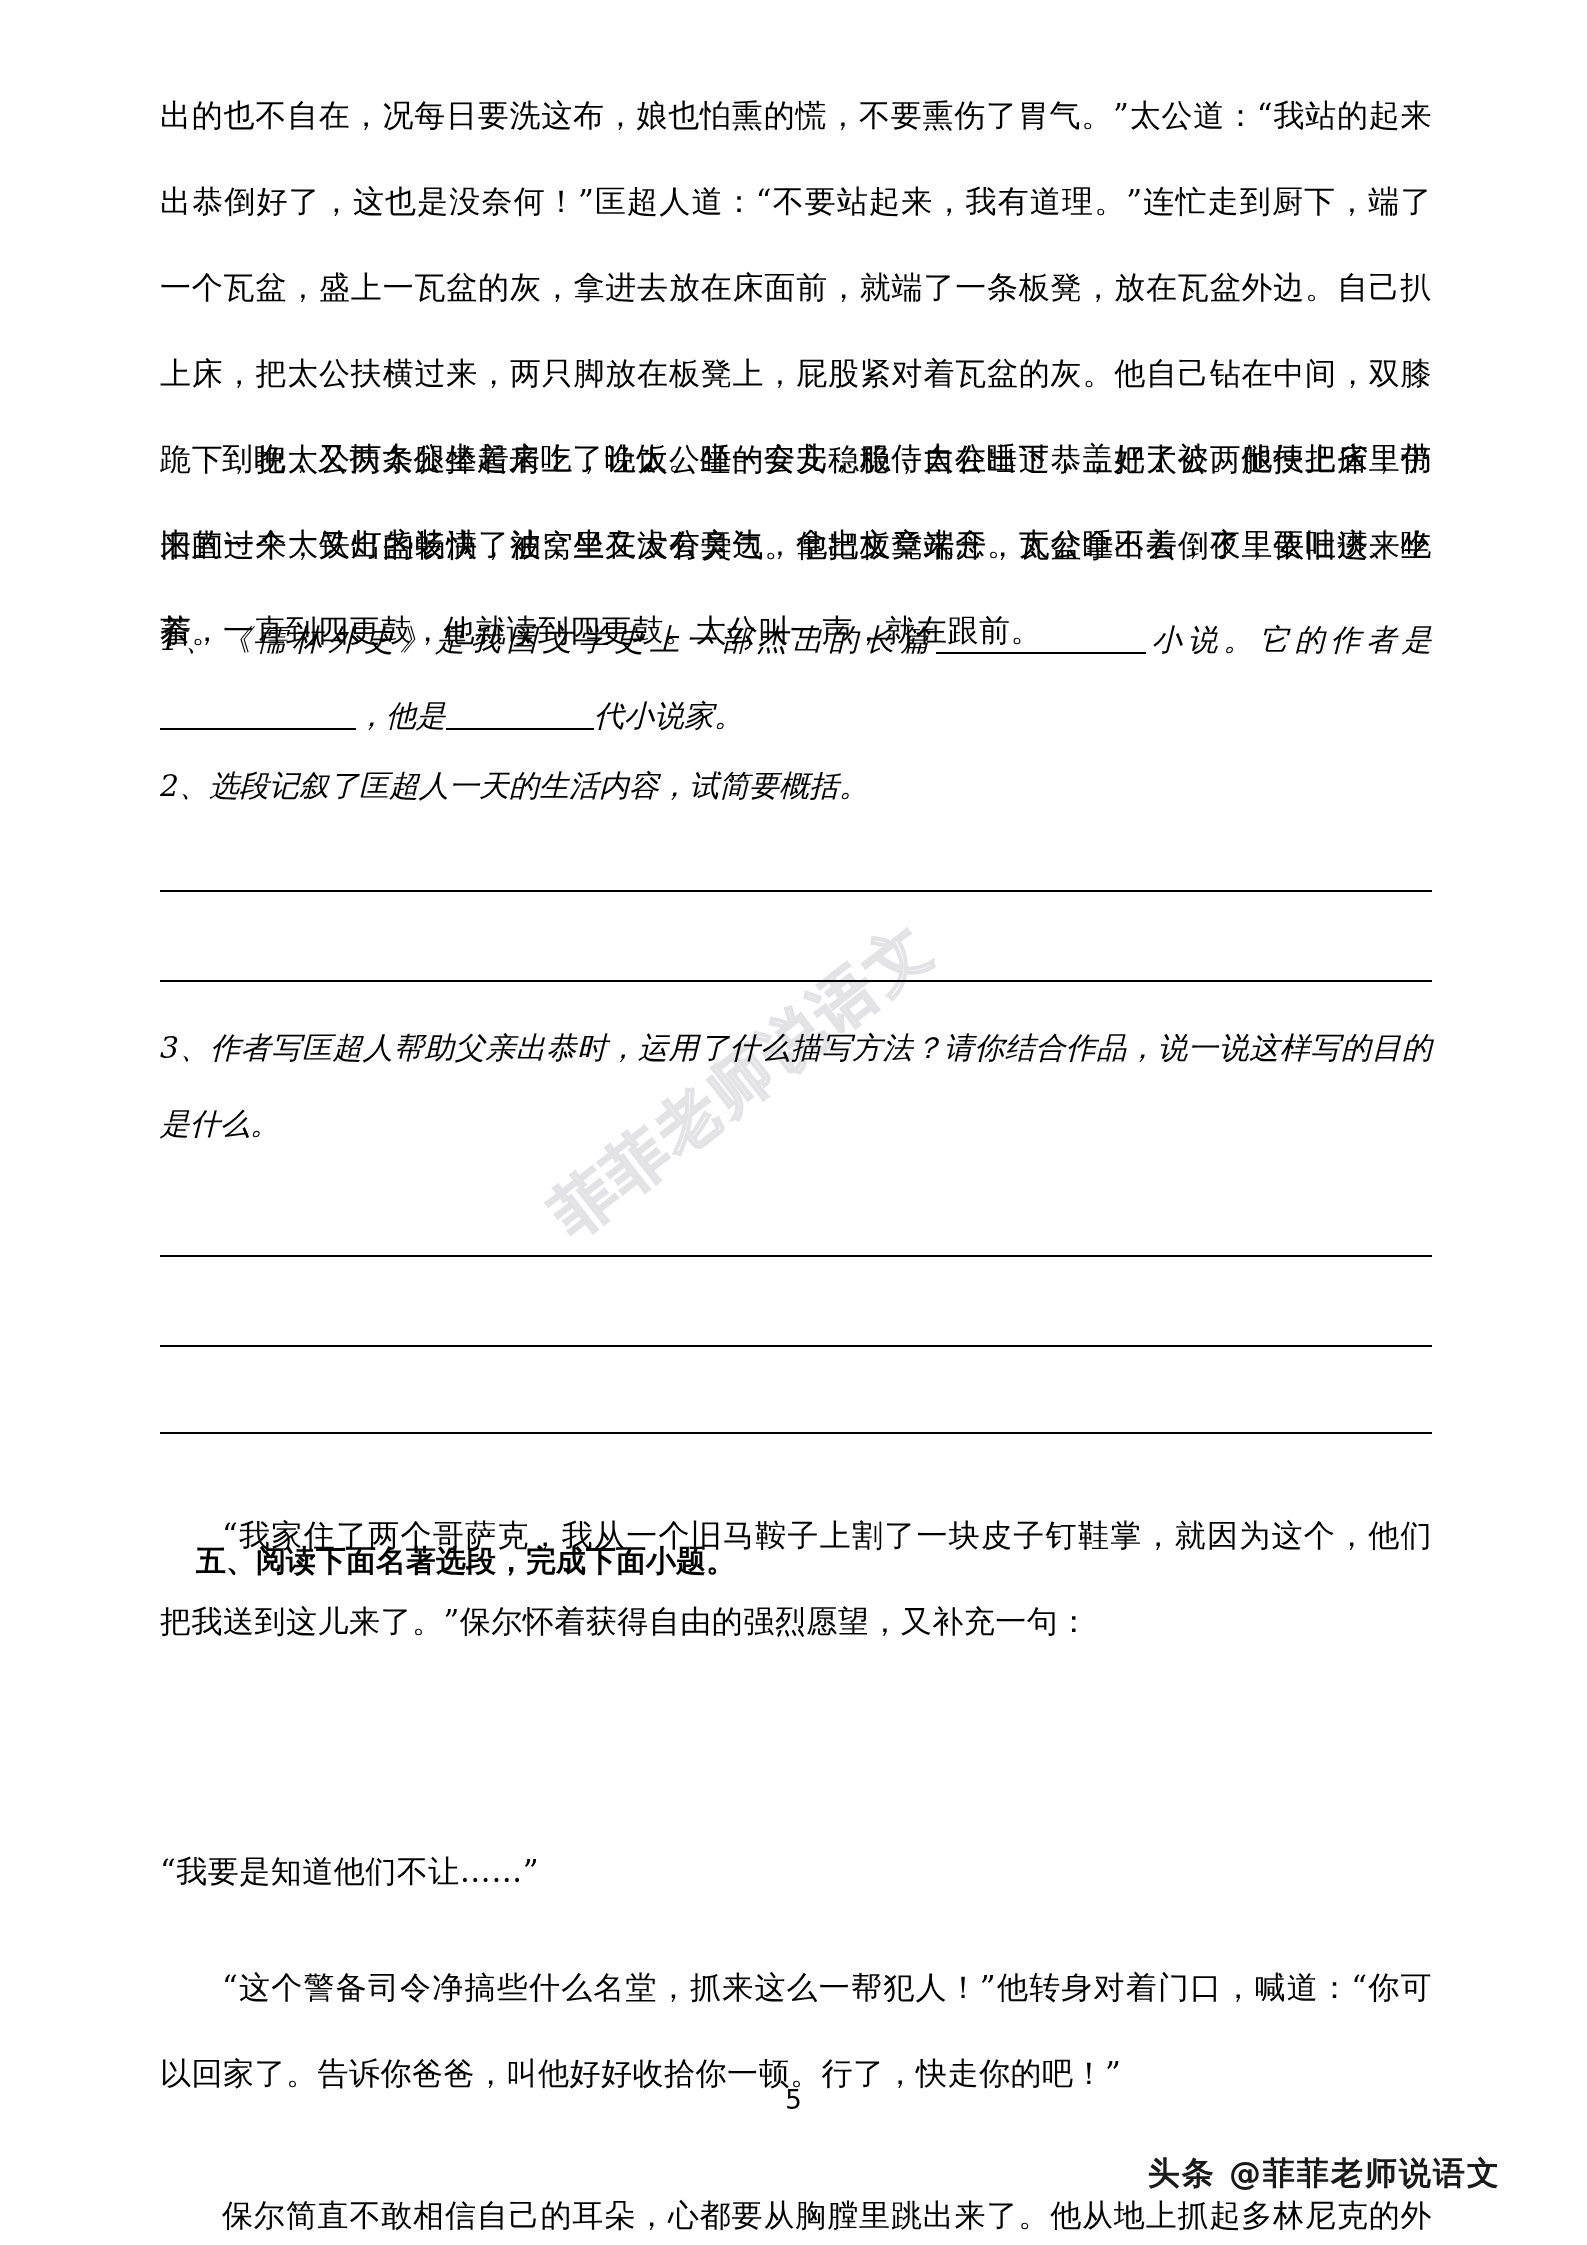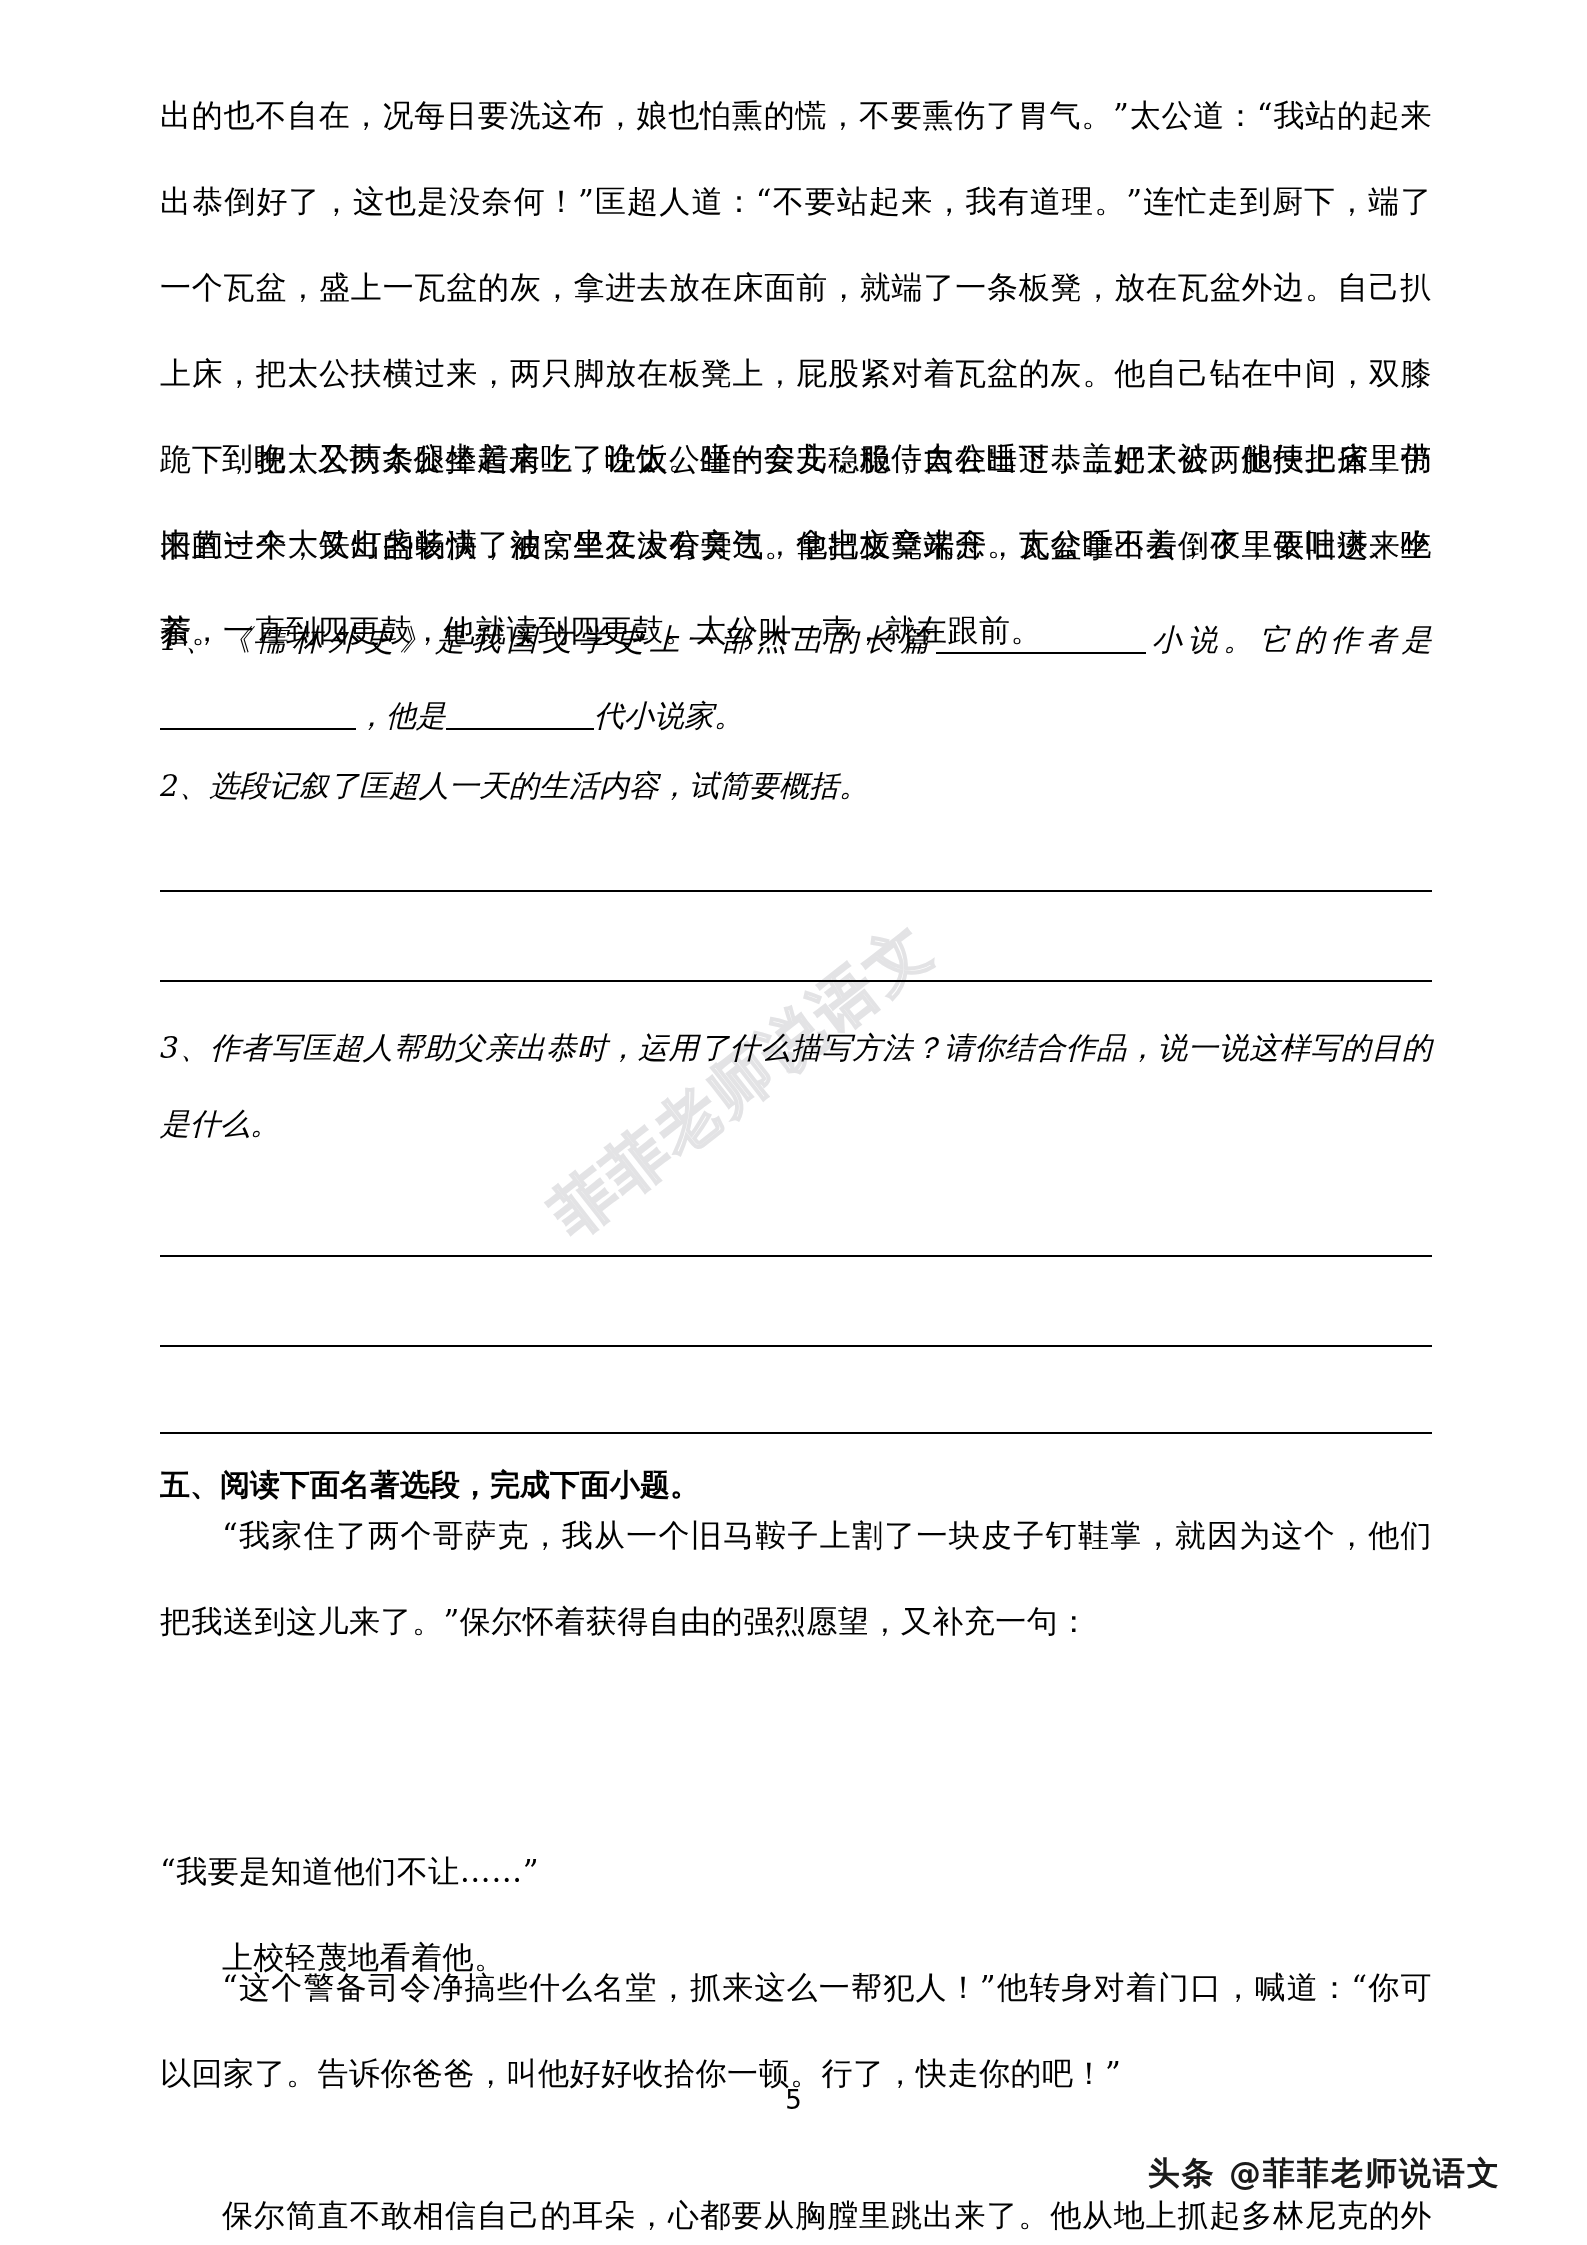--- a/index.html
+++ b/index.html
@@ -161,35 +161,32 @@
     <div class="row ans-line" style="top:890px;"></div>
     <div class="row ans-line" style="top:980px;"></div>
 
     <div class="row" style="top:1010px;">
       <p class="qline"><span>3、</span><span>作者写匡超人帮助父亲出恭时，运用了什么描写方法？请你结合作品，说一说这样写的目的是什么。</span></p>
     </div>
     <div class="row ans-line" style="top:1255px;"></div>
     <div class="row ans-line" style="top:1345px;"></div>
     <div class="row ans-line" style="top:1432px;"></div>
 
-    <div class="row" style="top:1448px;">
+    <div class="row" style="top:1524px;margin-left:36px;">
       <p class="sec-head">五、阅读下面名著选段，完成下面小题。</p>
     </div>
 
     <div class="row" style="top:1492px;">
       <p class="para indent">“我家住了两个哥萨克，我从一个旧马鞍子上割了一块皮子钉鞋掌，就因为这个，他们把我送到这儿来了。”保尔怀着获得自由的强烈愿望，又补充一句：</p>
     </div>
 
     <div class="row" style="top:1828px;">
       <p class="para">“我要是知道他们不让……”</p>
     </div>
 
-    <div class="row" style="top:1914px;">
-      <p class="para indent">上校轻蔑地看着他。</p>
-    </div>
 
     <div class="row" style="top:1944px;">
       <p class="para indent">“这个警备司令净搞些什么名堂，抓来这么一帮犯人！”他转身对着门口，喊道：“你可以回家了。告诉你爸爸，叫他好好收拾你一顿。行了，快走你的吧！”</p>
     </div>
 
     <div class="row" style="top:2172px;">
       <p class="para indent">保尔简直不敢相信自己的耳朵，心都要从胸膛里跳出来了。他从地上抓起多林尼克的外套，朝门口冲去。他穿过警卫室，从刚刚走出来的切尔尼亚克身</p>
     </div>
 
   </div>

